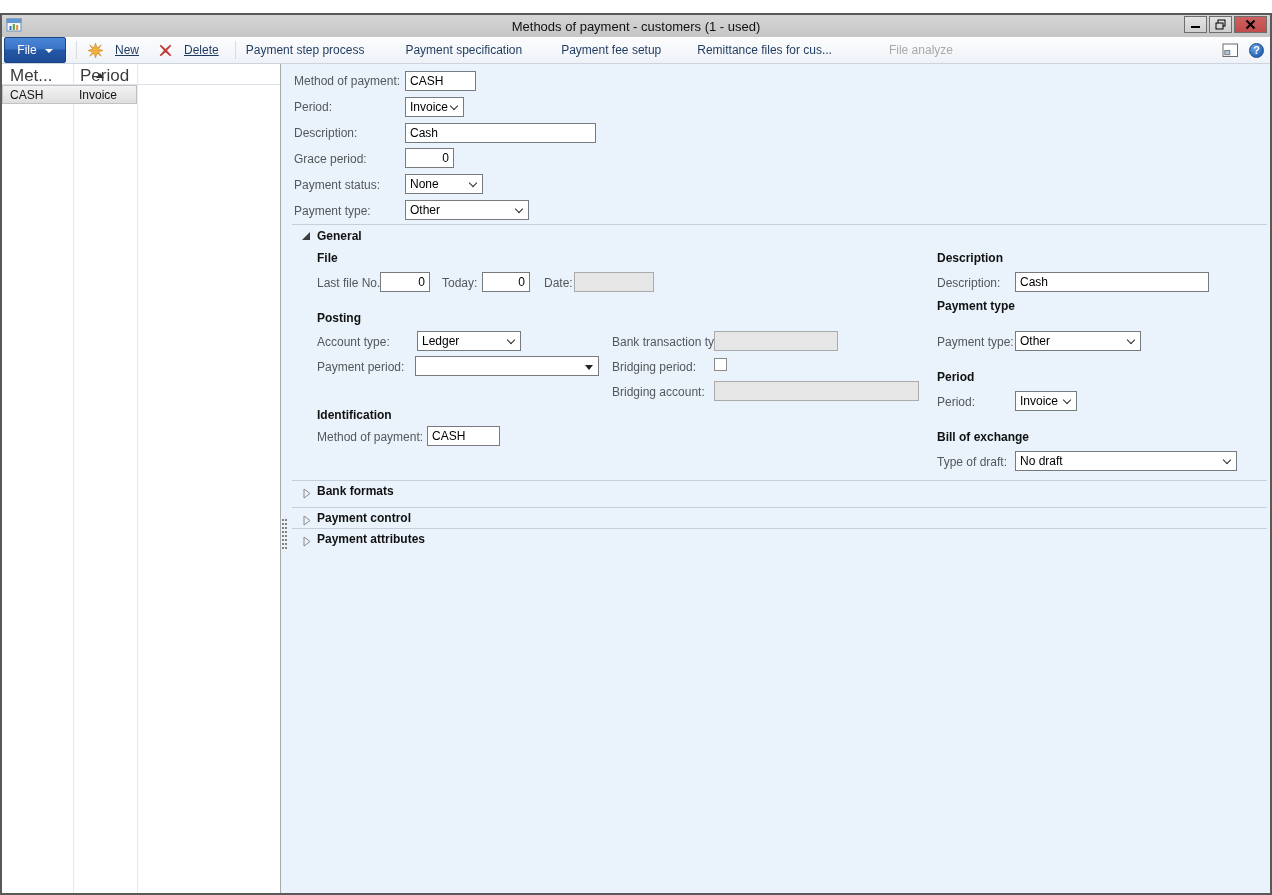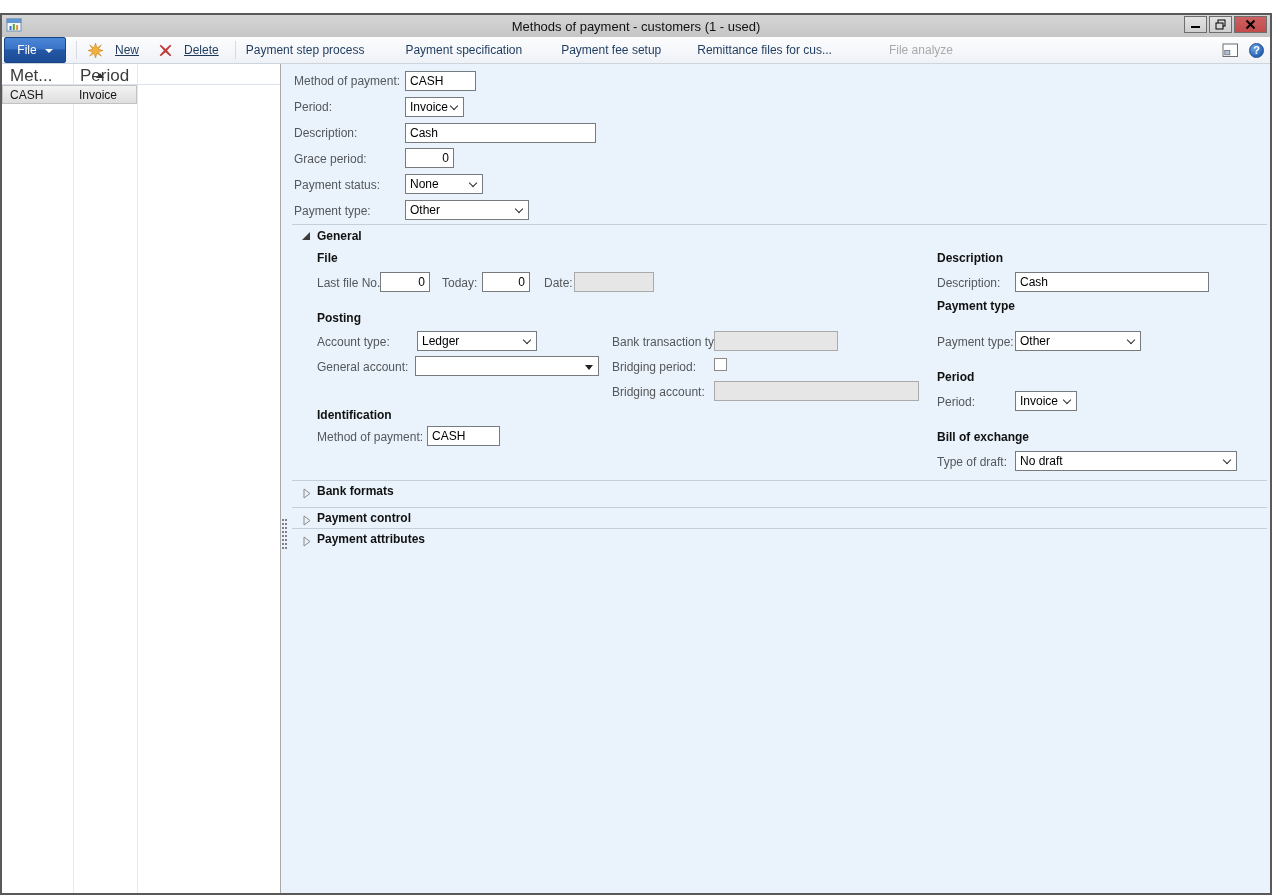--- a/index.html
+++ b/index.html
@@ -188,28 +188,28 @@
       <input class="tb num" style="left: 201px; top: 208px; width: 48px;" value="0">
       <span class="lbl" style="left:263px; top:212px">Date:</span>
       <input class="tb disabled" style="left: 293px; top: 208px; width: 80px;" value="">
 
       <span class="hdr" style="left:656px; top:187px">Description</span>
       <span class="lbl" style="left:656px; top:212px">Description:</span>
       <input class="tb" style="left: 734px; top: 208px; width: 194px;" value="Cash">
 
       <span class="hdr" style="left:36px; top:247px">Posting</span>
       <span class="lbl" style="left:36px; top:271px">Account type:</span>
-      <div class="combo" style="left:136px; top:267px; width:120px">
+      <div class="combo" style="left:136px; top:267px; width:104px">
         <span>Ledger</span>
           <span class="chev"></span>
       </div>
       <span class="lbl" style="left:331px; top:271px">Bank transaction type:</span>
       <input class="tb disabled" style="left: 433px; top: 267px; width: 124px;" value="">
 
-      <span class="lbl" style="left:36px; top:296px">General account:</span>
+      <span class="lbl" style="left:36px; top:296px">Payment period:</span>
       <div class="combo" style="left:134px; top:292px; width:184px">
         <span></span>
           <span class="drop-tri"></span>
       </div>
       <span class="lbl" style="left:331px; top:296px">Bridging period:</span>
       <span class="checkbox" style="left:433px; top:294px"></span>
 
       <span class="lbl" style="left:331px; top:321px">Bridging account:</span>
       <input class="tb disabled" style="left: 433px; top: 317px; width: 205px;" value="">
 

